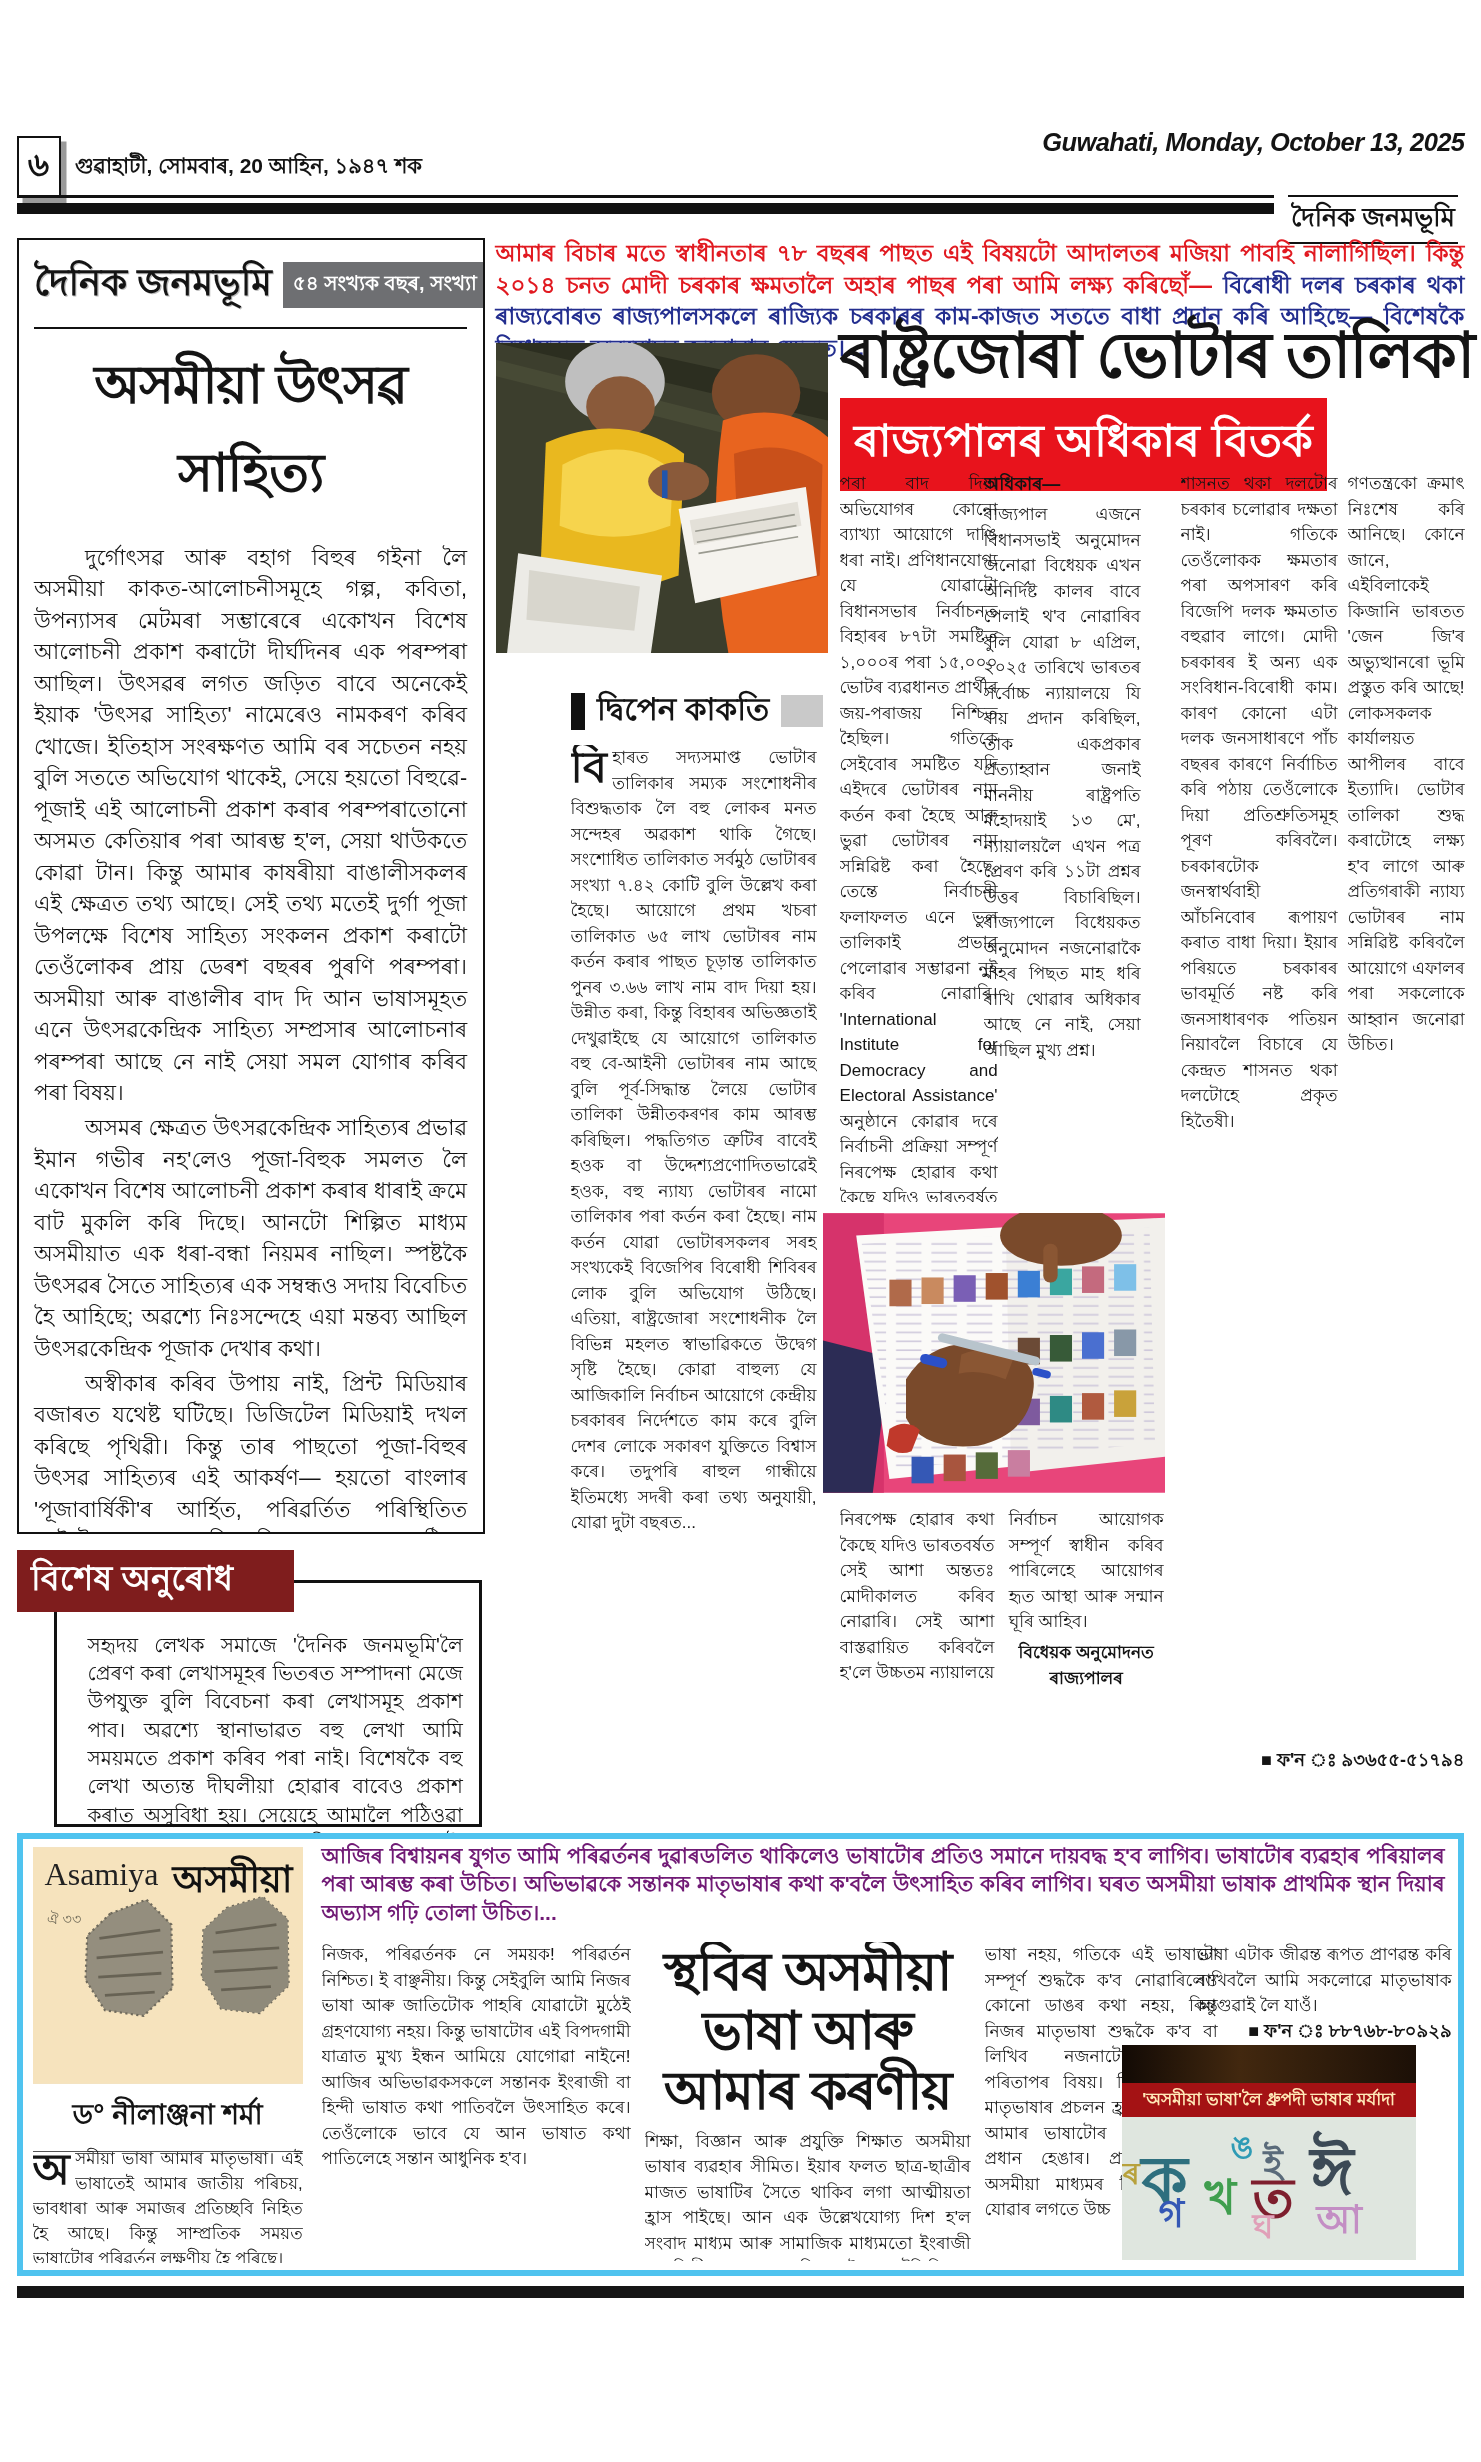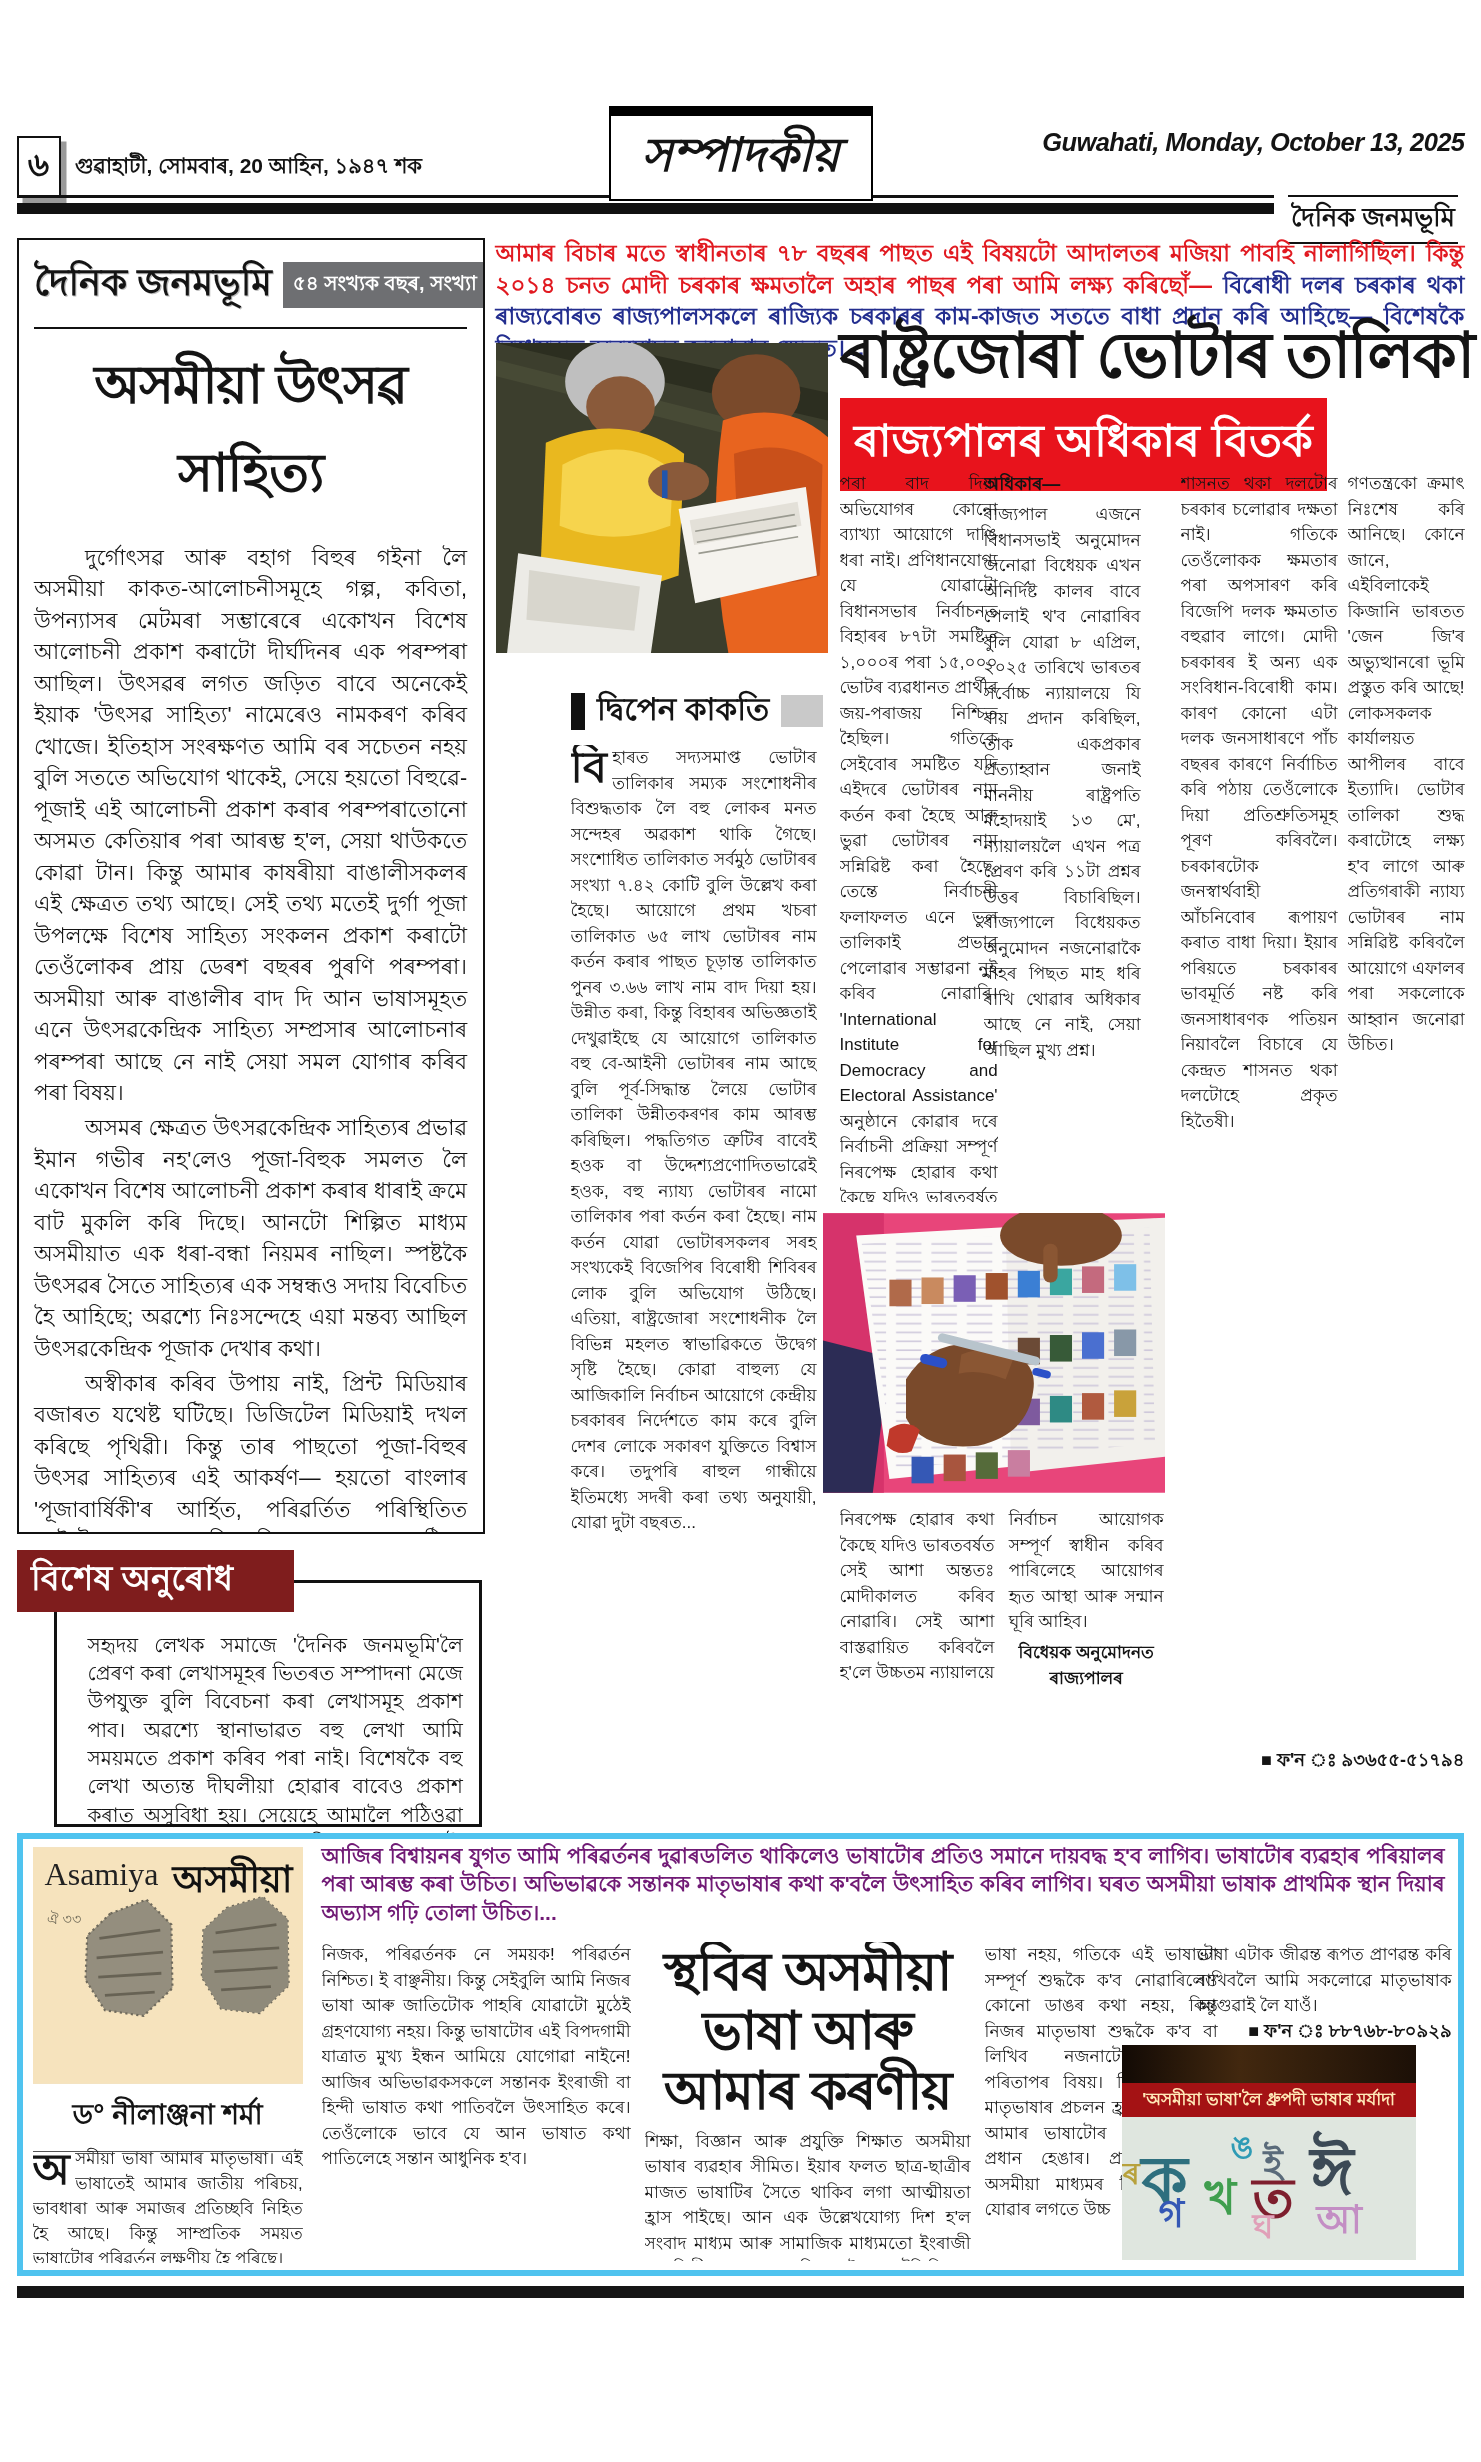--- a/index.html
+++ b/index.html
@@ -107,21 +107,20 @@
 </head>
 <body>
 
 <div class="page">
 
   <div class="hdr">
     <div class="hdr-left">
       <div class="pagenum">৬</div>
       <div class="hdr-date-as">গুৱাহাটী, সোমবাৰ, 20 আহিন, ১৯৪৭ শক</div>
     </div>
-    <div class="section-box">সম্পাদকীয়</div>
     <div class="hdr-right">
       <div class="hdr-date-en">Guwahati, Monday, October 13, 2025</div>
     </div>
   </div>
   <div class="ruler">
     <div class="rules">
       <div class="rule-thin"></div>
       <div class="rule-thick"></div>
     </div>
     <div class="brand-slot">

